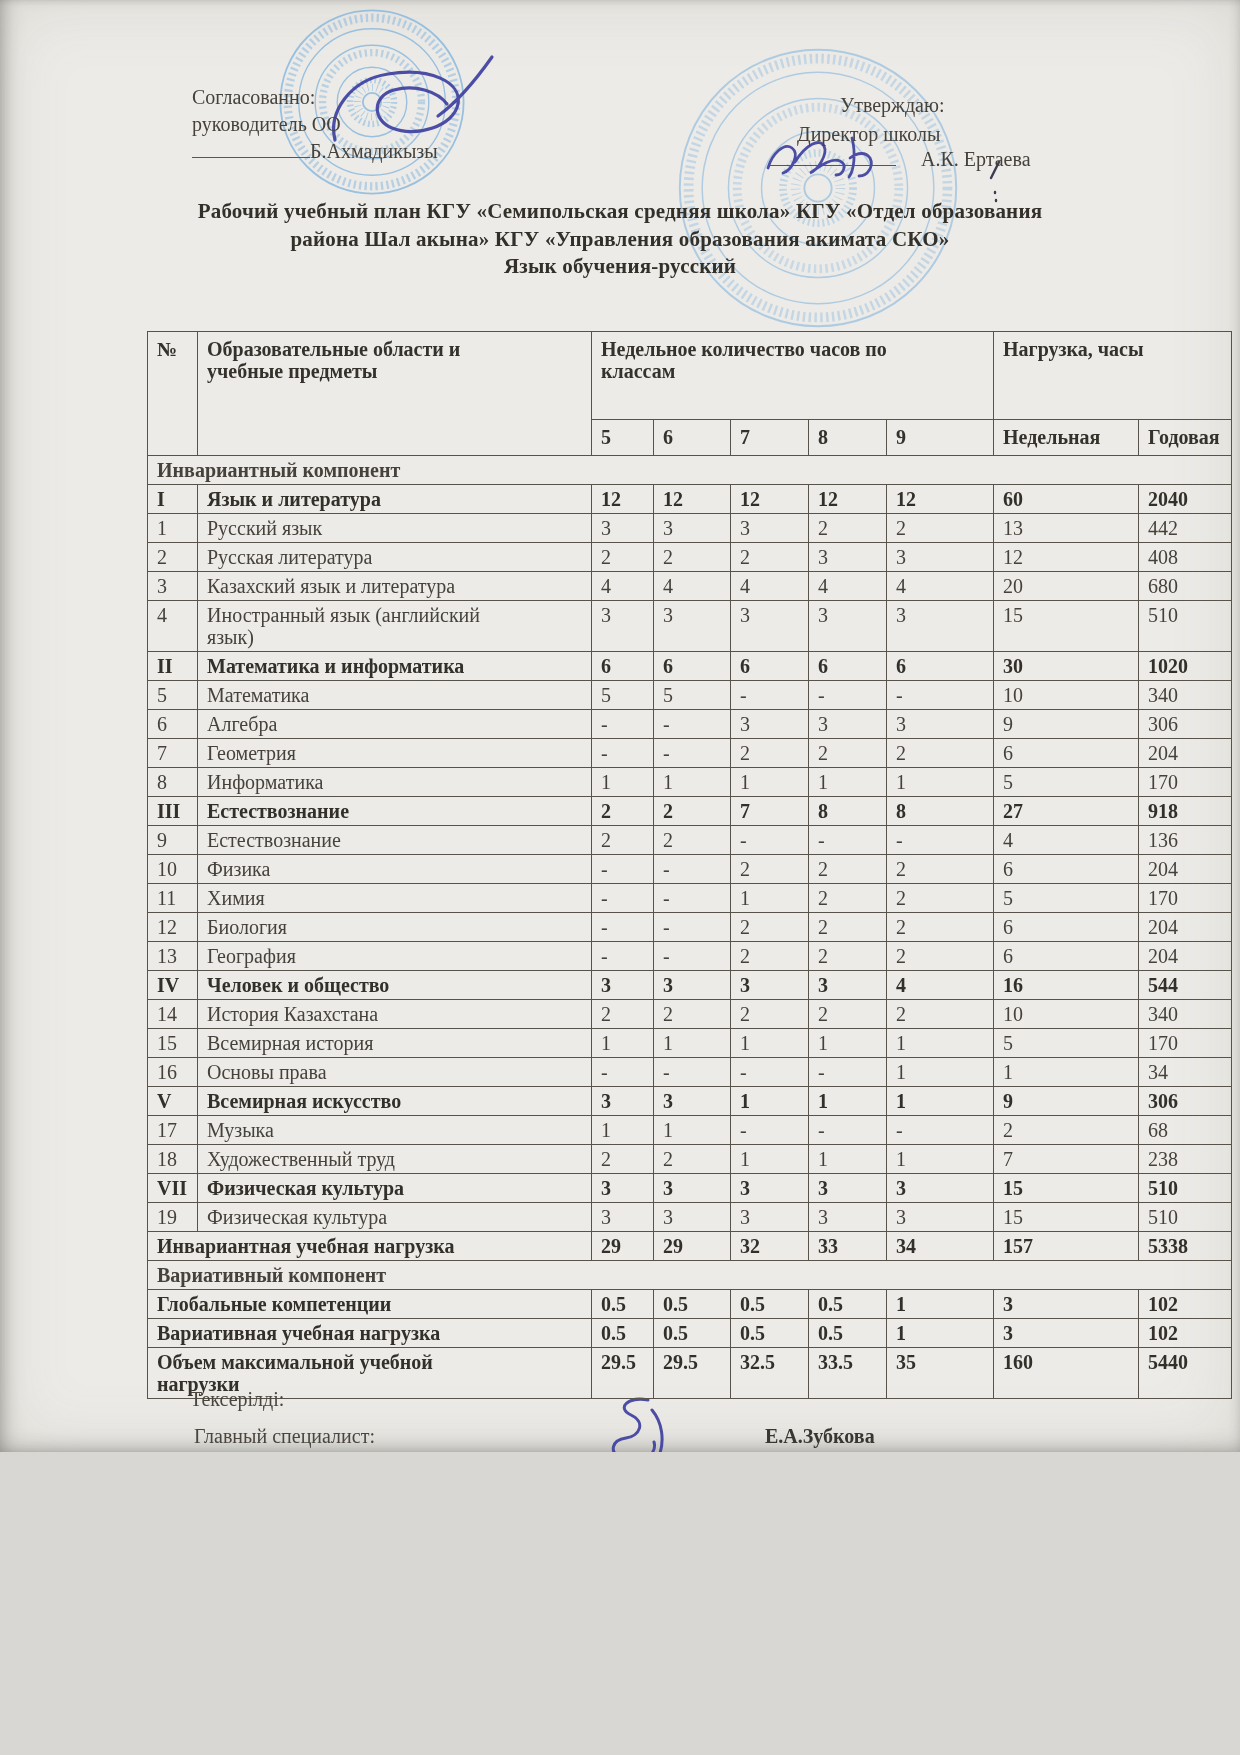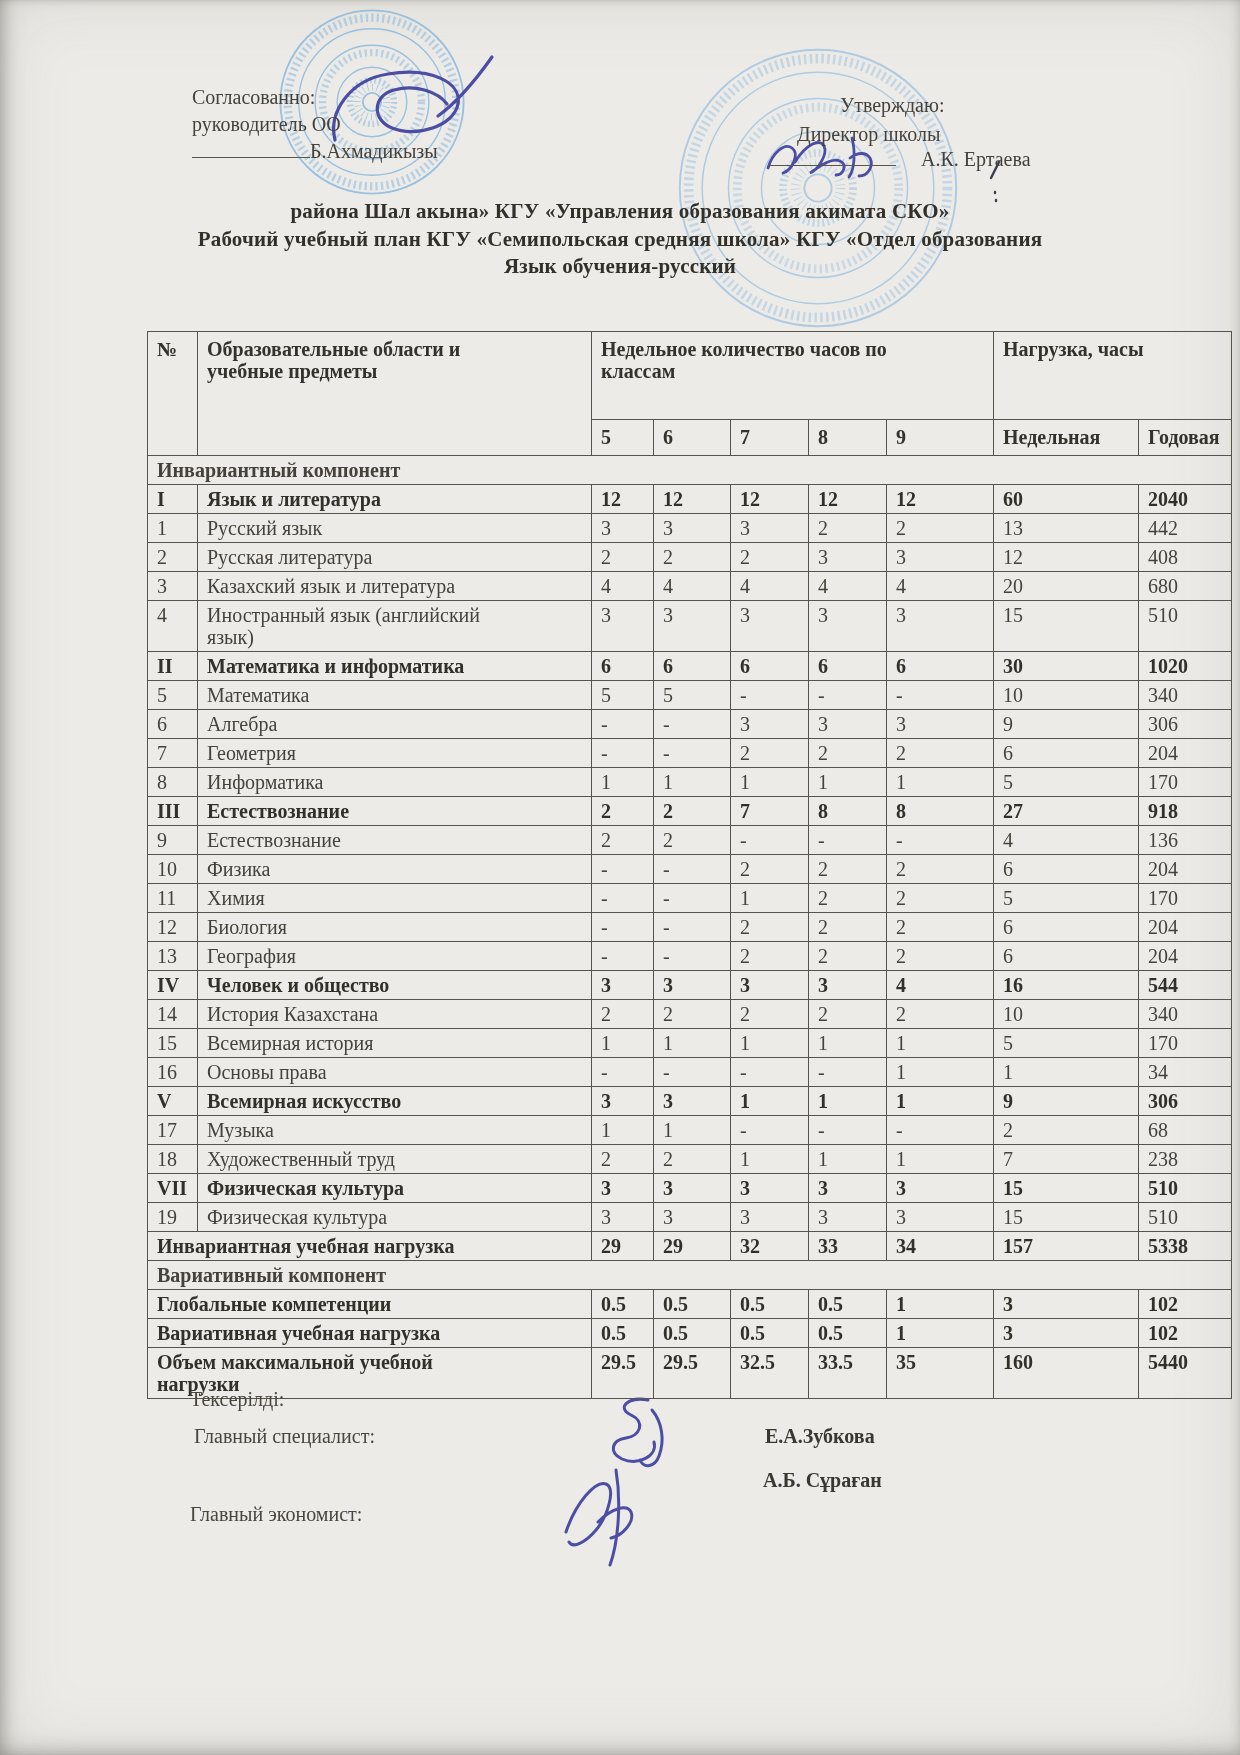--- a/index.html
+++ b/index.html
@@ -1,18 +1,18 @@
 <!DOCTYPE html>
 <html style="--stamp-blue: #85b6de; --ink-blue: #3e3f9e; --text-dark: #3c3933; --page-bg: #ecebe7; --table-line: #57534b;"><head>
 <meta charset="utf-8">
 <style>
   html,body{margin:0;padding:0;background:#d8d7d3;}
   .page{
     position:relative;
-    width:1240px;height:1755px;
+    width:1240px;height:1452px;
     margin:0 auto;
     background:var(--page-bg,#ecebe7);
     font-family:"Liberation Serif","DejaVu Serif",serif;
     color:var(--text-dark,#3c3933);
     overflow:hidden;
     box-shadow:
       inset 0 0 70px rgba(118,116,108,.16),
       inset 14px 0 20px -12px rgba(95,94,88,.5),
       inset -8px 0 14px -10px rgba(95,94,88,.28),
       inset 0 -14px 20px -12px rgba(95,94,88,.42),
@@ -128,22 +128,22 @@
     </div>
     <div class="abs approval" style="left:797px;top:121px;">
       <span>Директор  школы</span>
     </div>
     <div class="abs approval" style="left:768px;top:146px;">
       <span class="sig-line" style="width:128px;"></span>
       <span style="margin-left:20px;">А.К. Ертаева</span>
     </div>
 
     <div class="abs title">
+      <div>Рабочий учебный план КГУ «Семипольская средняя школа»  КГУ «Отдел образования</div>
       <div>района Шал акына» КГУ «Управления образования акимата СКО»</div>
-      <div>Рабочий учебный план КГУ «Семипольская средняя школа»  КГУ «Отдел образования</div>
       <div>Язык обучения-русский</div>
     </div>
 
     <div class="abs" style="left:147px;top:331px;">
       <table class="plan">
         <colgroup>
           <col style="width:50px">
             <col style="width:394px">
           <col style="width:62px">
             <col style="width:77px">

